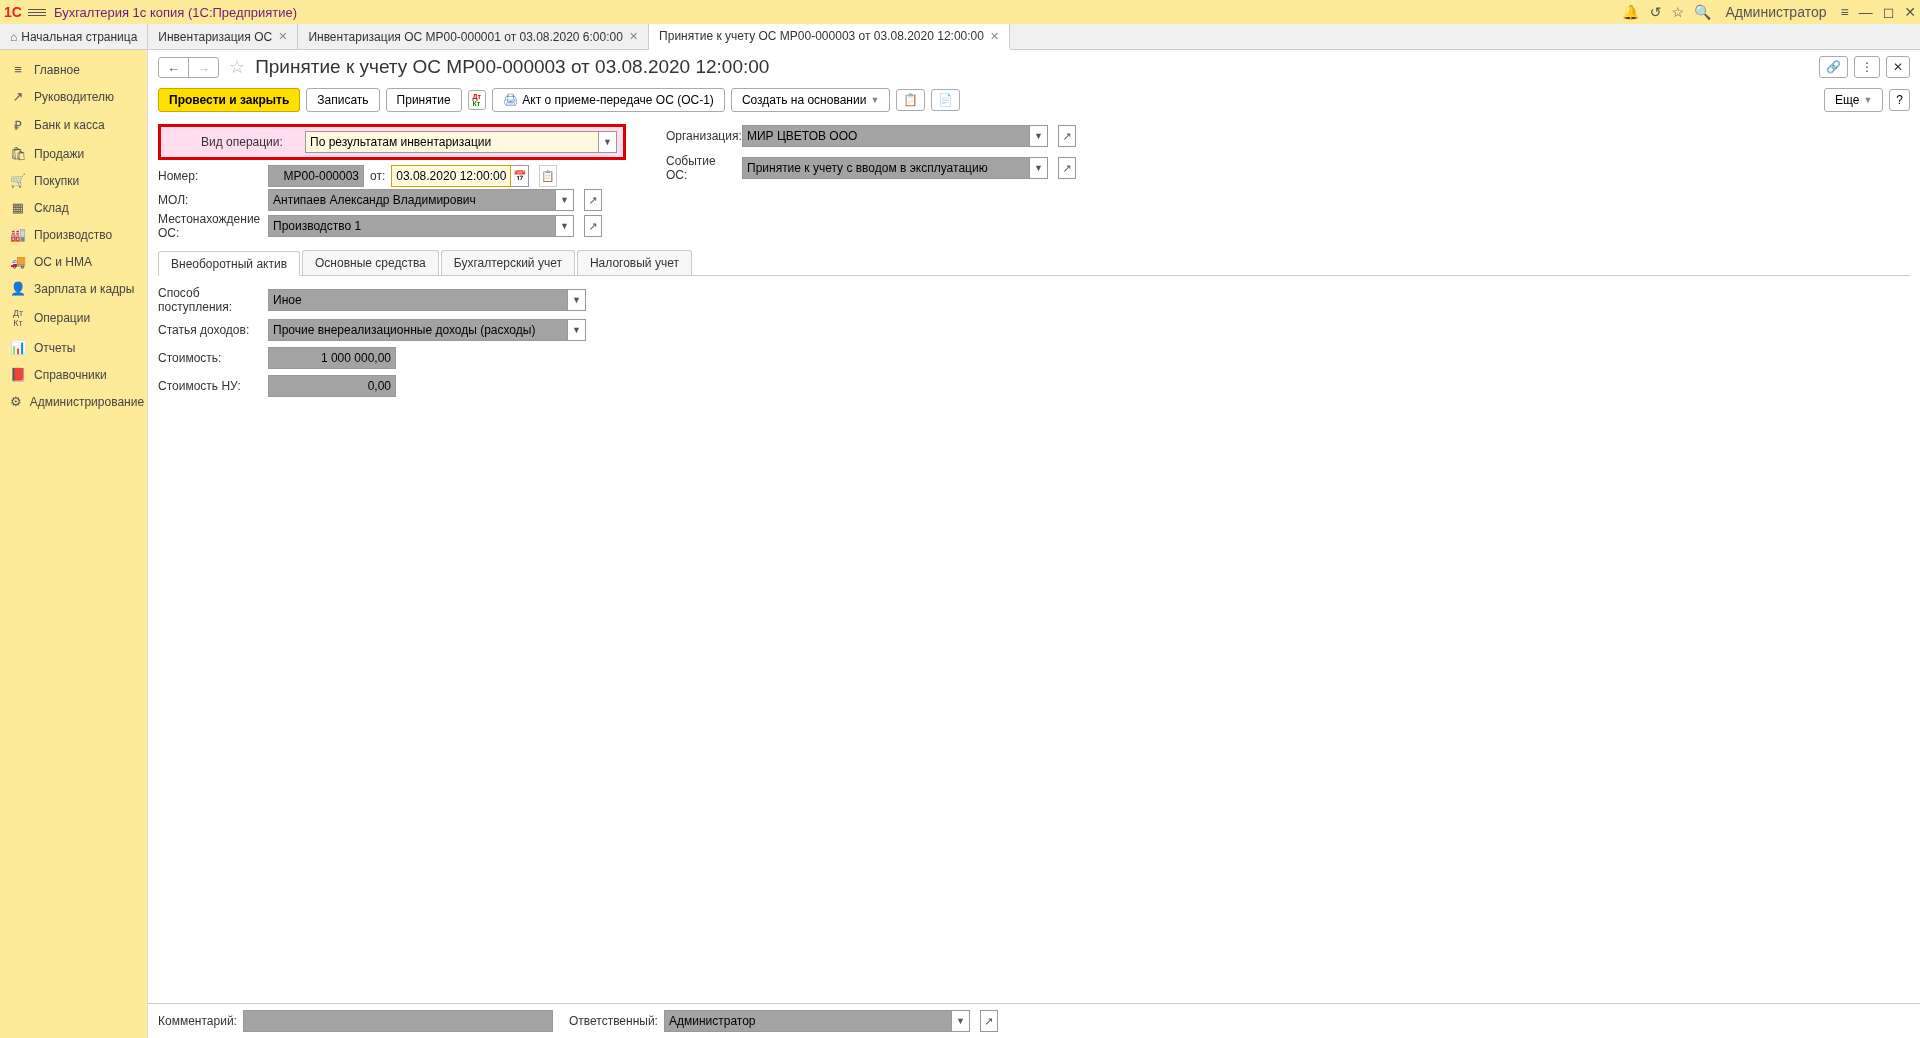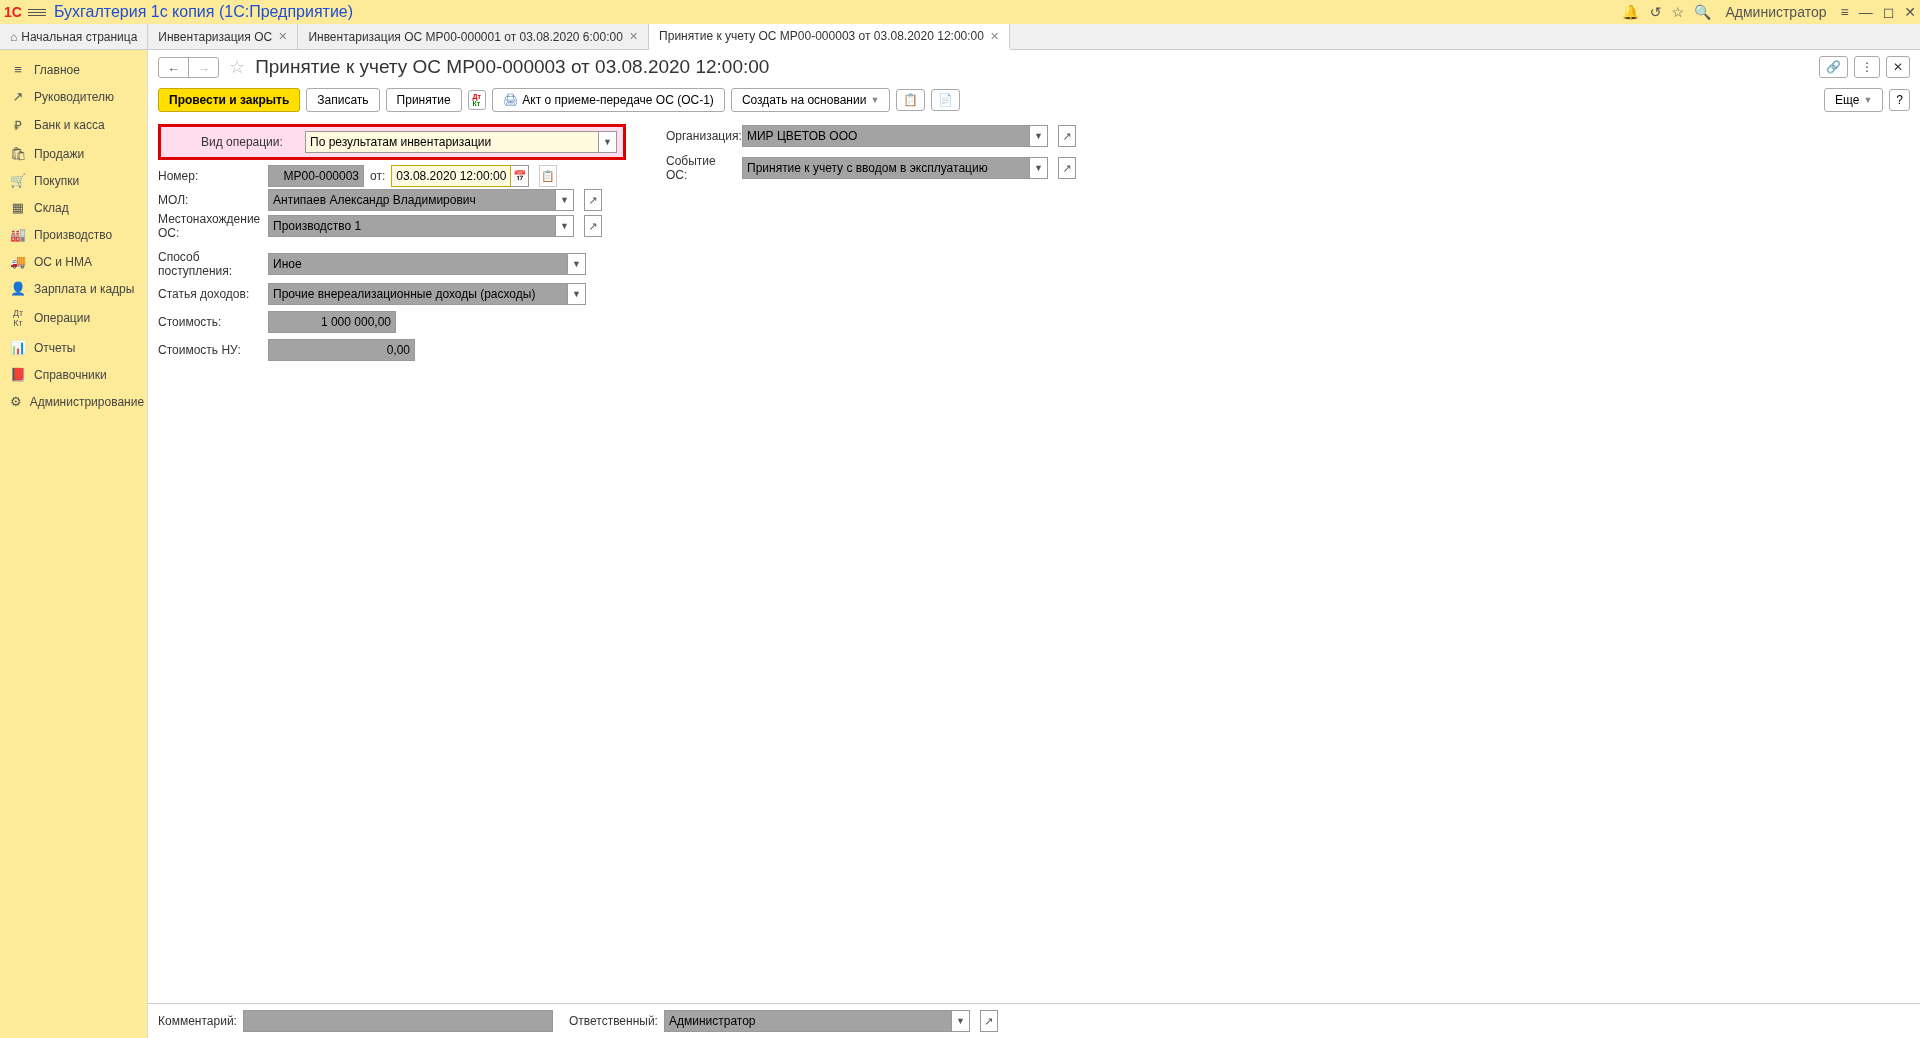--- a/index.html
+++ b/index.html
@@ -1,21 +1,21 @@
 <!DOCTYPE html>
 <html><head>
 <meta charset="utf-8">
 <style>
 * { box-sizing: border-box; margin: 0; padding: 0; }
 body { font-family: Arial, sans-serif; font-size: 12px; background: #fff; color: #333; overflow: hidden; height: 1038px; width: 1920px; }
 .titlebar { background: #fdeb9a; height: 24px; display: flex; align-items: center; padding: 0 4px; }
 .logo { color: #e22; font-weight: bold; font-size: 14px; margin-right: 6px; }
 .hamburger { width: 18px; height: 18px; display: flex; flex-direction: column; justify-content: center; gap: 2px; margin-right: 8px; cursor: pointer; }
 .hamburger span { height: 1px; background: #555; }
-.title-text { flex: 1; color: #1d4ed8; font-size: 16px; }
+.title-text { flex: 1; color: #701a75; font-size: 13px; }
 .titlebar-icons { display: flex; gap: 10px; align-items: center; }
 .titlebar-icons span { cursor: pointer; color: #555; font-size: 14px; }
 .user-label { font-size: 12px; color: #555; margin: 0 4px; }
 .tabbar { background: #f0f0f0; border-bottom: 1px solid #ccc; height: 26px; display: flex; align-items: stretch; }
 .tab { display: flex; align-items: center; padding: 0 10px; border-right: 1px solid #ccc; font-size: 12px; cursor: pointer; position: relative; }
 .tab.home { background: #f0f0f0; }
 .tab.active { background: #fff; border-bottom: 2px solid #fff; margin-bottom: -1px; }
 .tab .home-icon { margin-right: 4px; color: #666; }
 .tab .close { margin-left: 6px; color: #888; font-size: 11px; }
 .main { display: flex; height: calc(1038px - 50px); }
@@ -249,20 +249,26 @@
             <span style="width:70px">Событие ОС:</span>
             <div class="input-wrap">
               <input class="text-input" style="width: 288px;" value="Принятие к учету с вводом в эксплуатацию">
               <div class="select-btn">▼</div>
             </div>
             <div class="open-btn">↗</div>
           </div>
         </div>
       </div>
 
+      <div class="tabs-inner">
+        <div class="tab-inner active">Внеоборотный актив</div>
+        <div class="tab-inner">Основные средства</div>
+        <div class="tab-inner">Бухгалтерский учет</div>
+        <div class="tab-inner">Налоговый учет</div>
+      </div>
 
       <div class="row" style="margin-top:6px">
         <span class="field-label">Способ поступления:</span>
         <div class="input-wrap">
           <input class="text-input" style="width: 300px;" value="Иное">
           <div class="select-btn">▼</div>
         </div>
       </div>
       <div class="row">
         <span class="field-label">Статья доходов:</span>
@@ -270,21 +276,21 @@
           <input class="text-input" style="width: 300px;" value="Прочие внереализационные доходы (расходы)">
           <div class="select-btn">▼</div>
         </div>
       </div>
       <div class="row">
         <span class="field-label">Стоимость:</span>
         <input class="text-input num" style="width: 128px;" value="1 000 000,00">
       </div>
       <div class="row">
         <span class="field-label">Стоимость НУ:</span>
-        <input class="text-input num" style="width: 147px;" value="0,00">
+        <input class="text-input num" style="width: 128px;" value="0,00">
       </div>
     </div>
 
     <div class="bottom-bar">
       <span>Комментарий:</span>
       <input class="text-input" style="width: 310px;" value="">
       <span style="margin-left:10px">Ответственный:</span>
       <div class="input-wrap">
         <input class="text-input" style="width: 288px;" value="Администратор">
         <div class="select-btn">▼</div>

